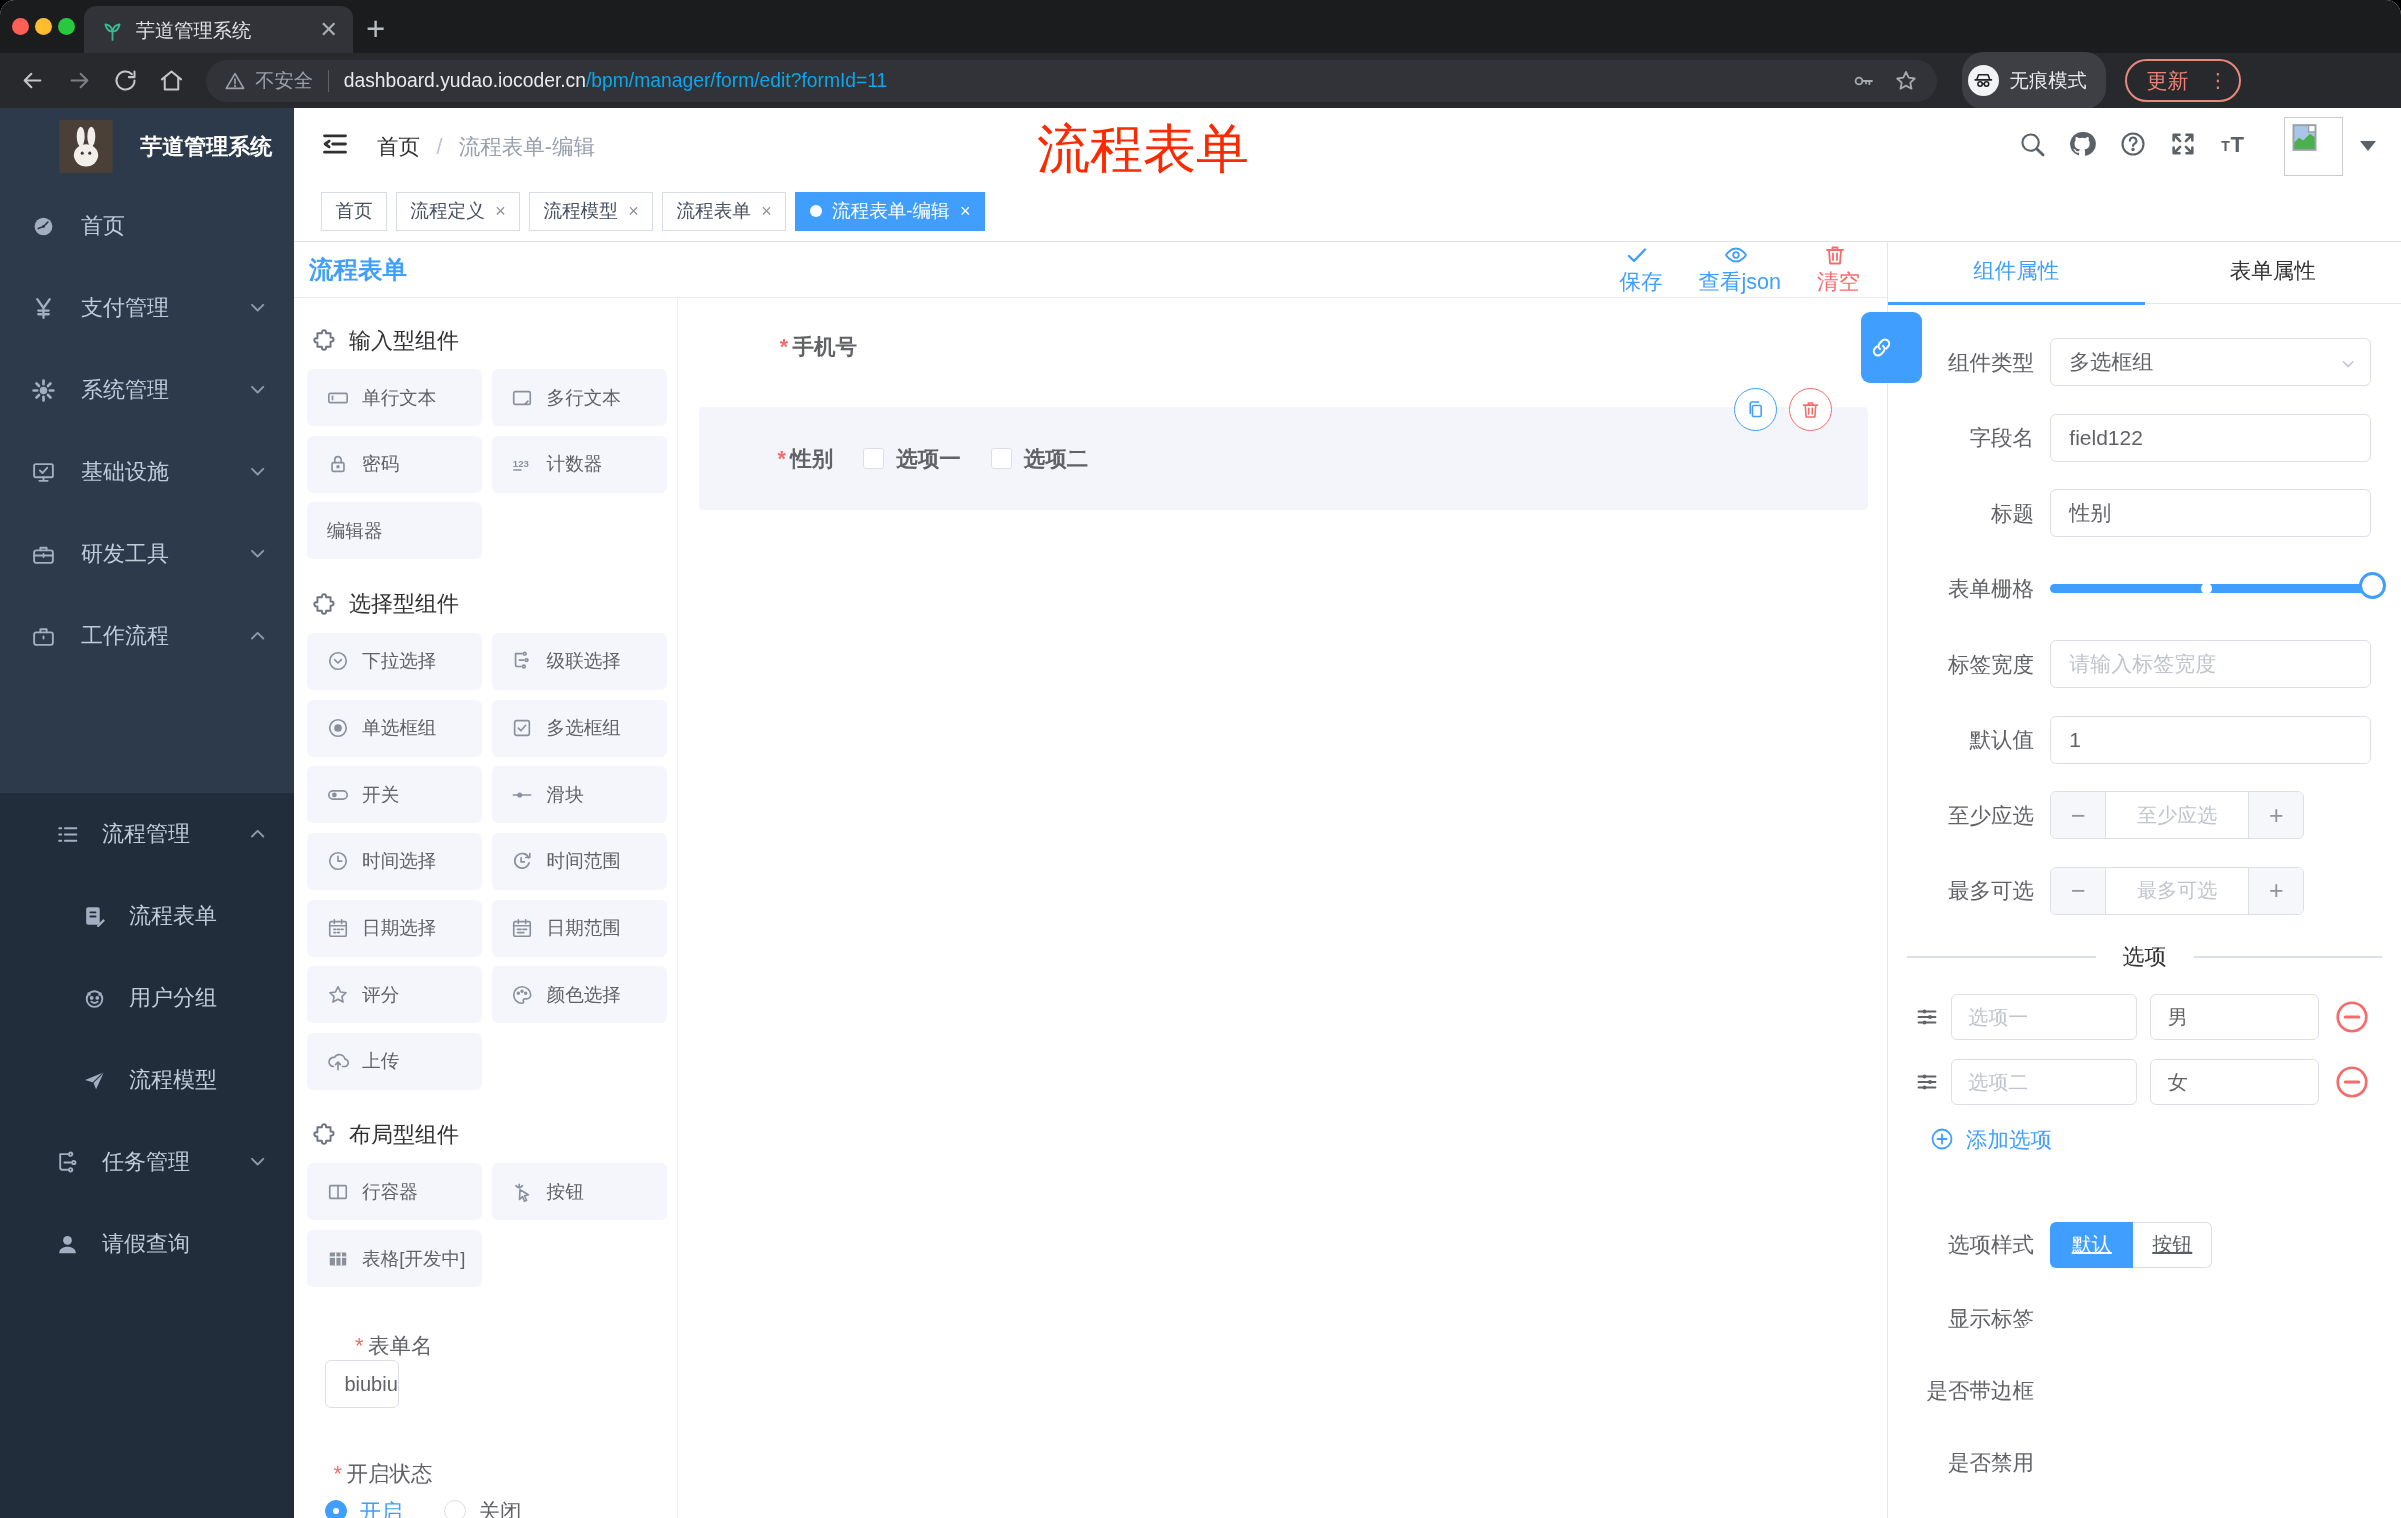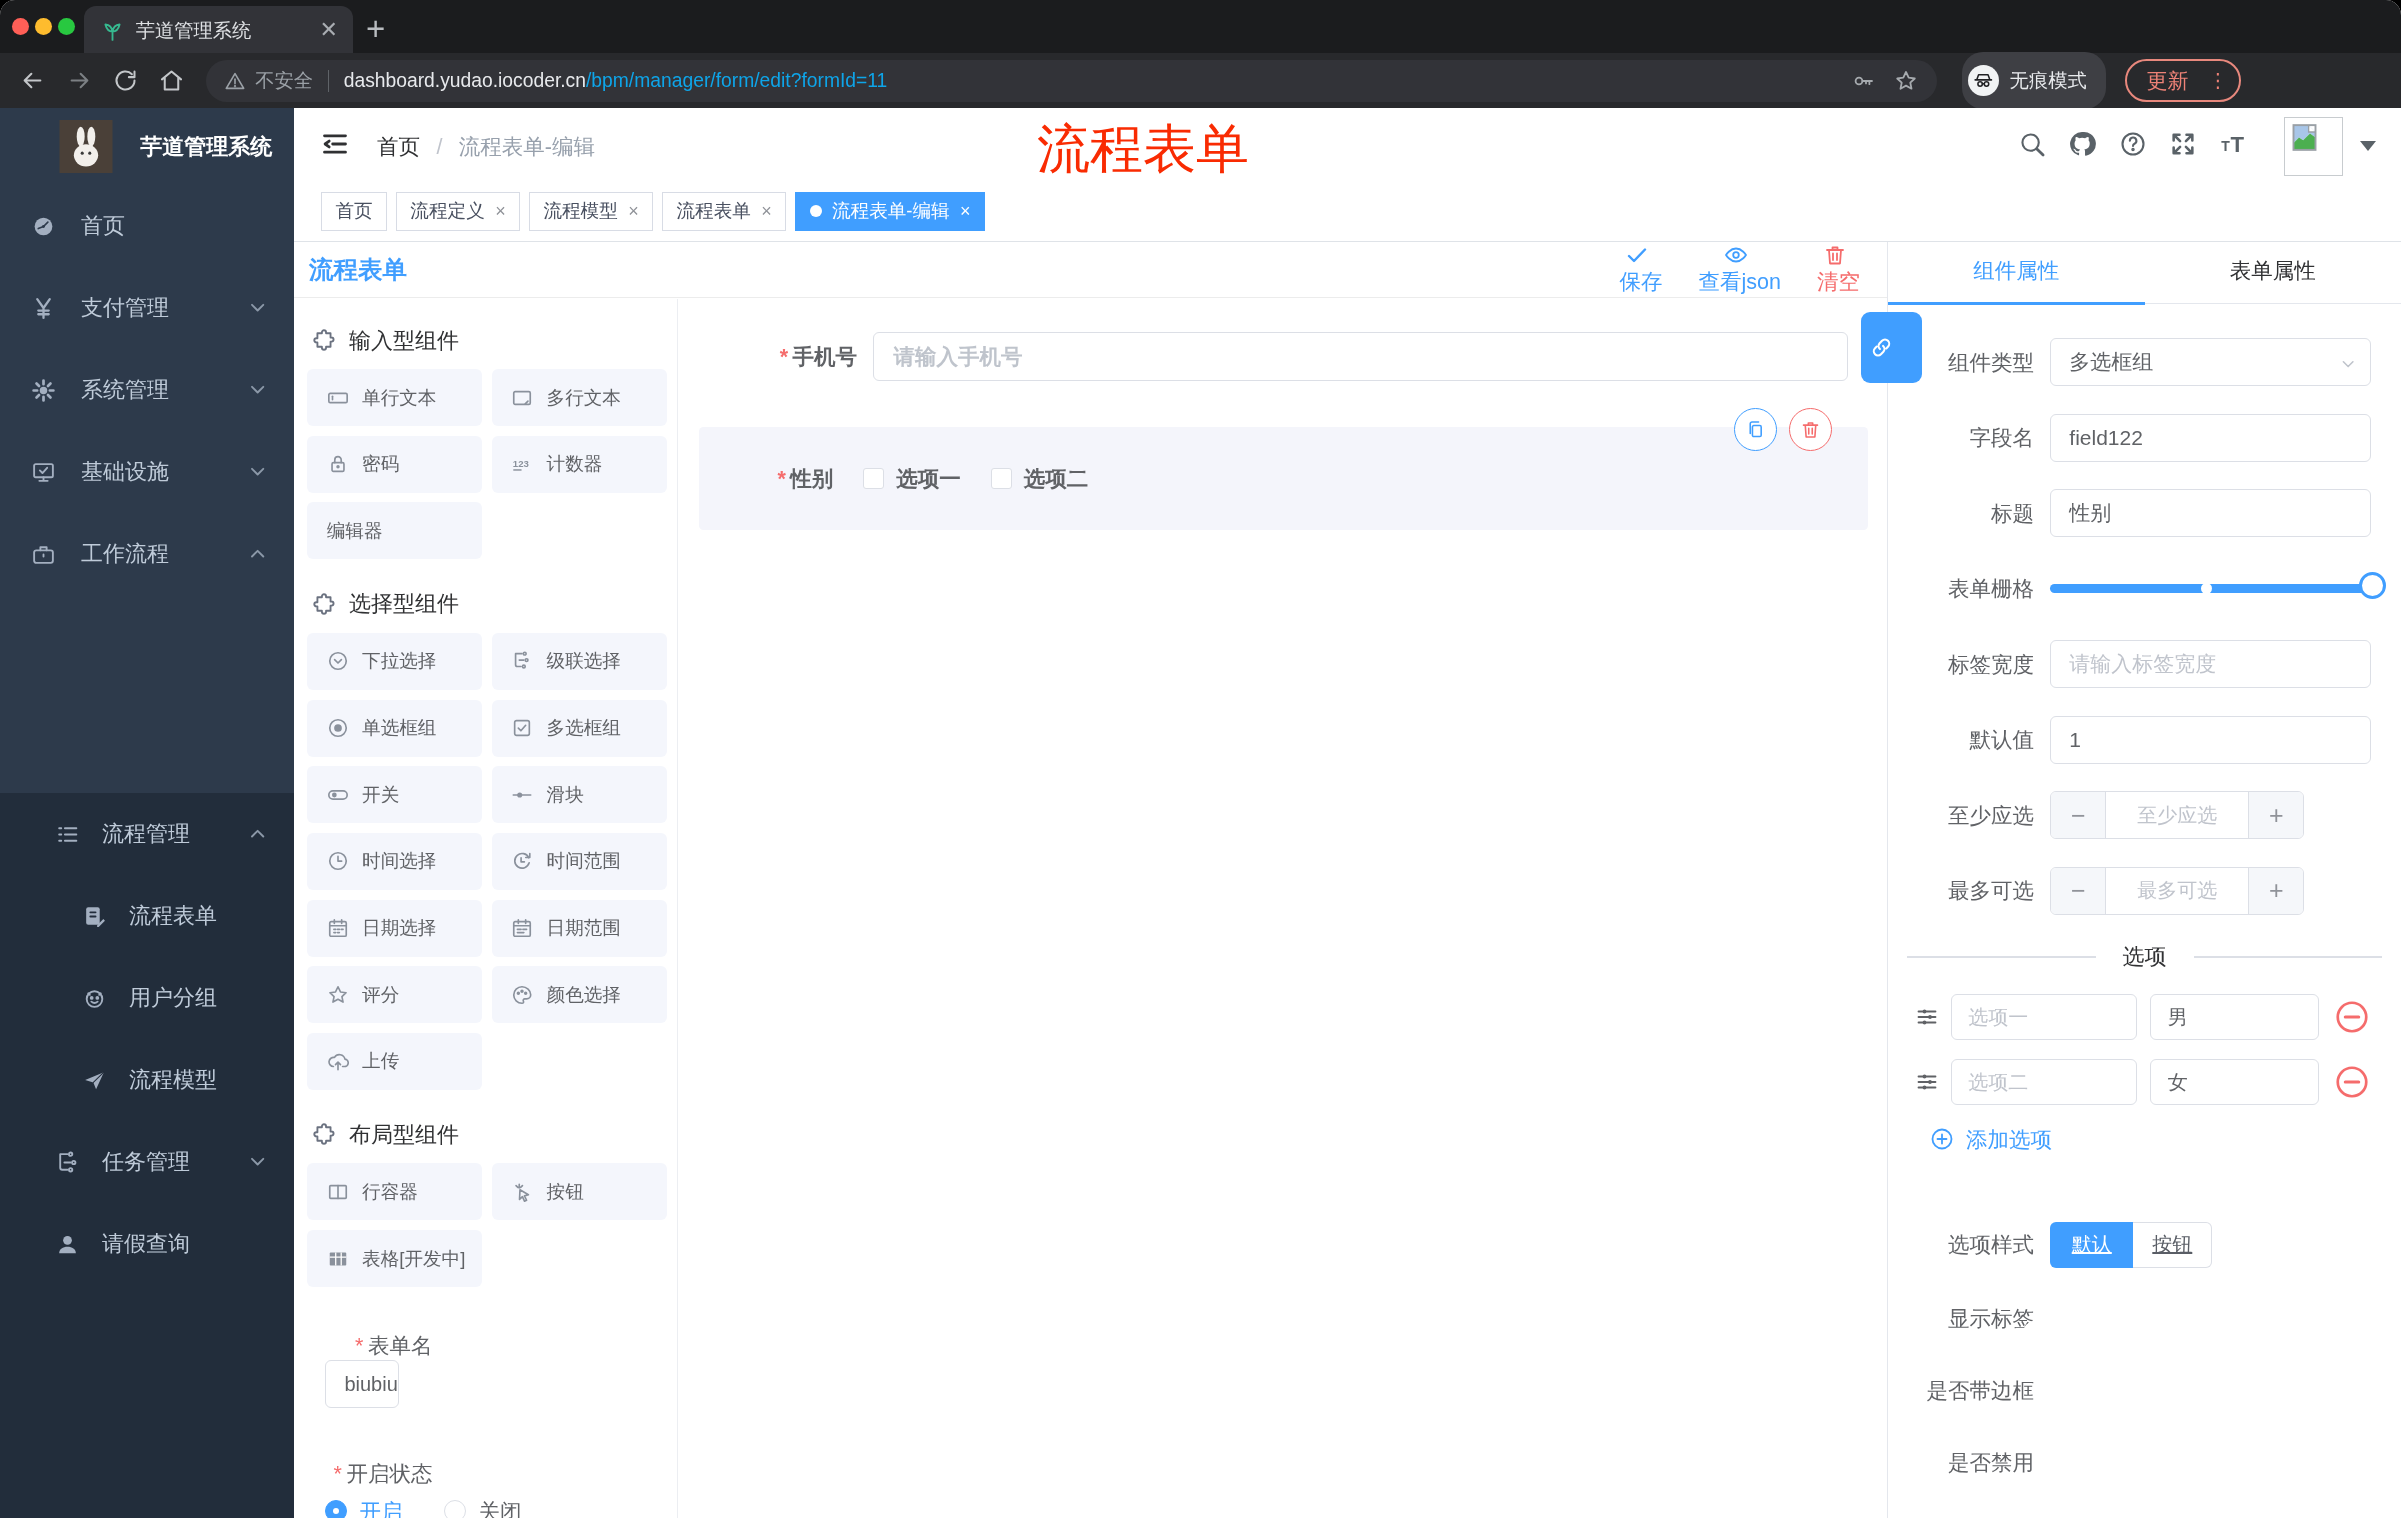--- a/index.html
+++ b/index.html
@@ -307,20 +307,34 @@
       <span class="chev ic">
           <svg viewBox="0 0 24 24" fill="none" stroke="currentColor" stroke-width="1.8" stroke-linecap="round" stroke-linejoin="round">
             <path d="M5 8.5l7 7 7-7" stroke-width="2.4"></path>
           </svg>
         </span>
     </div>
     <div class="sb-item">
       <span class="ic">
           <svg viewBox="0 0 24 24" fill="none" stroke="currentColor" stroke-width="1.8" stroke-linecap="round" stroke-linejoin="round">
             <rect x="3" y="8" width="18" height="12" rx="2"></rect>
+            <path d="M9 8V5.5h6V8M3 13h18M12 11.5v3"></path>
+          </svg>
+        </span>
+      <span class="lbl">研发工具</span>
+      <span class="chev ic">
+          <svg viewBox="0 0 24 24" fill="none" stroke="currentColor" stroke-width="1.8" stroke-linecap="round" stroke-linejoin="round">
+            <path d="M5 8.5l7 7 7-7" stroke-width="2.4"></path>
+          </svg>
+        </span>
+    </div>
+    <div class="sb-item">
+      <span class="ic">
+          <svg viewBox="0 0 24 24" fill="none" stroke="currentColor" stroke-width="1.8" stroke-linecap="round" stroke-linejoin="round">
+            <rect x="3" y="8" width="18" height="12" rx="2"></rect>
             <path d="M9 8V5h6v3M12 12v2"></path>
           </svg>
         </span>
       <span class="lbl">工作流程</span>
       <span class="chev ic">
           <svg viewBox="0 0 24 24" fill="none" stroke="currentColor" stroke-width="1.8" stroke-linecap="round" stroke-linejoin="round">
             <path d="M5 15.5l7-7 7 7" stroke-width="2.4"></path>
           </svg>
         </span>
     </div>
@@ -740,21 +754,20 @@
             </span>
         </span>
       </div>
 
     </div>
   </div>
 
   <div id="canvas">
     <div id="phone-row">
       <span class="flabel"><span class="req">*</span><span>手机号</span></span>
-      <span id="phone-input">请输入手机号</span>
     </div>
     <div id="sel-block">
       <span class="flabel"><span class="req">*</span><span>性别</span></span>
       <span class="cbx">
           <span class="box"></span>
           <span>选项一</span>
         </span>
       <span class="cbx">
           <span class="box"></span>
           <span>选项二</span>

